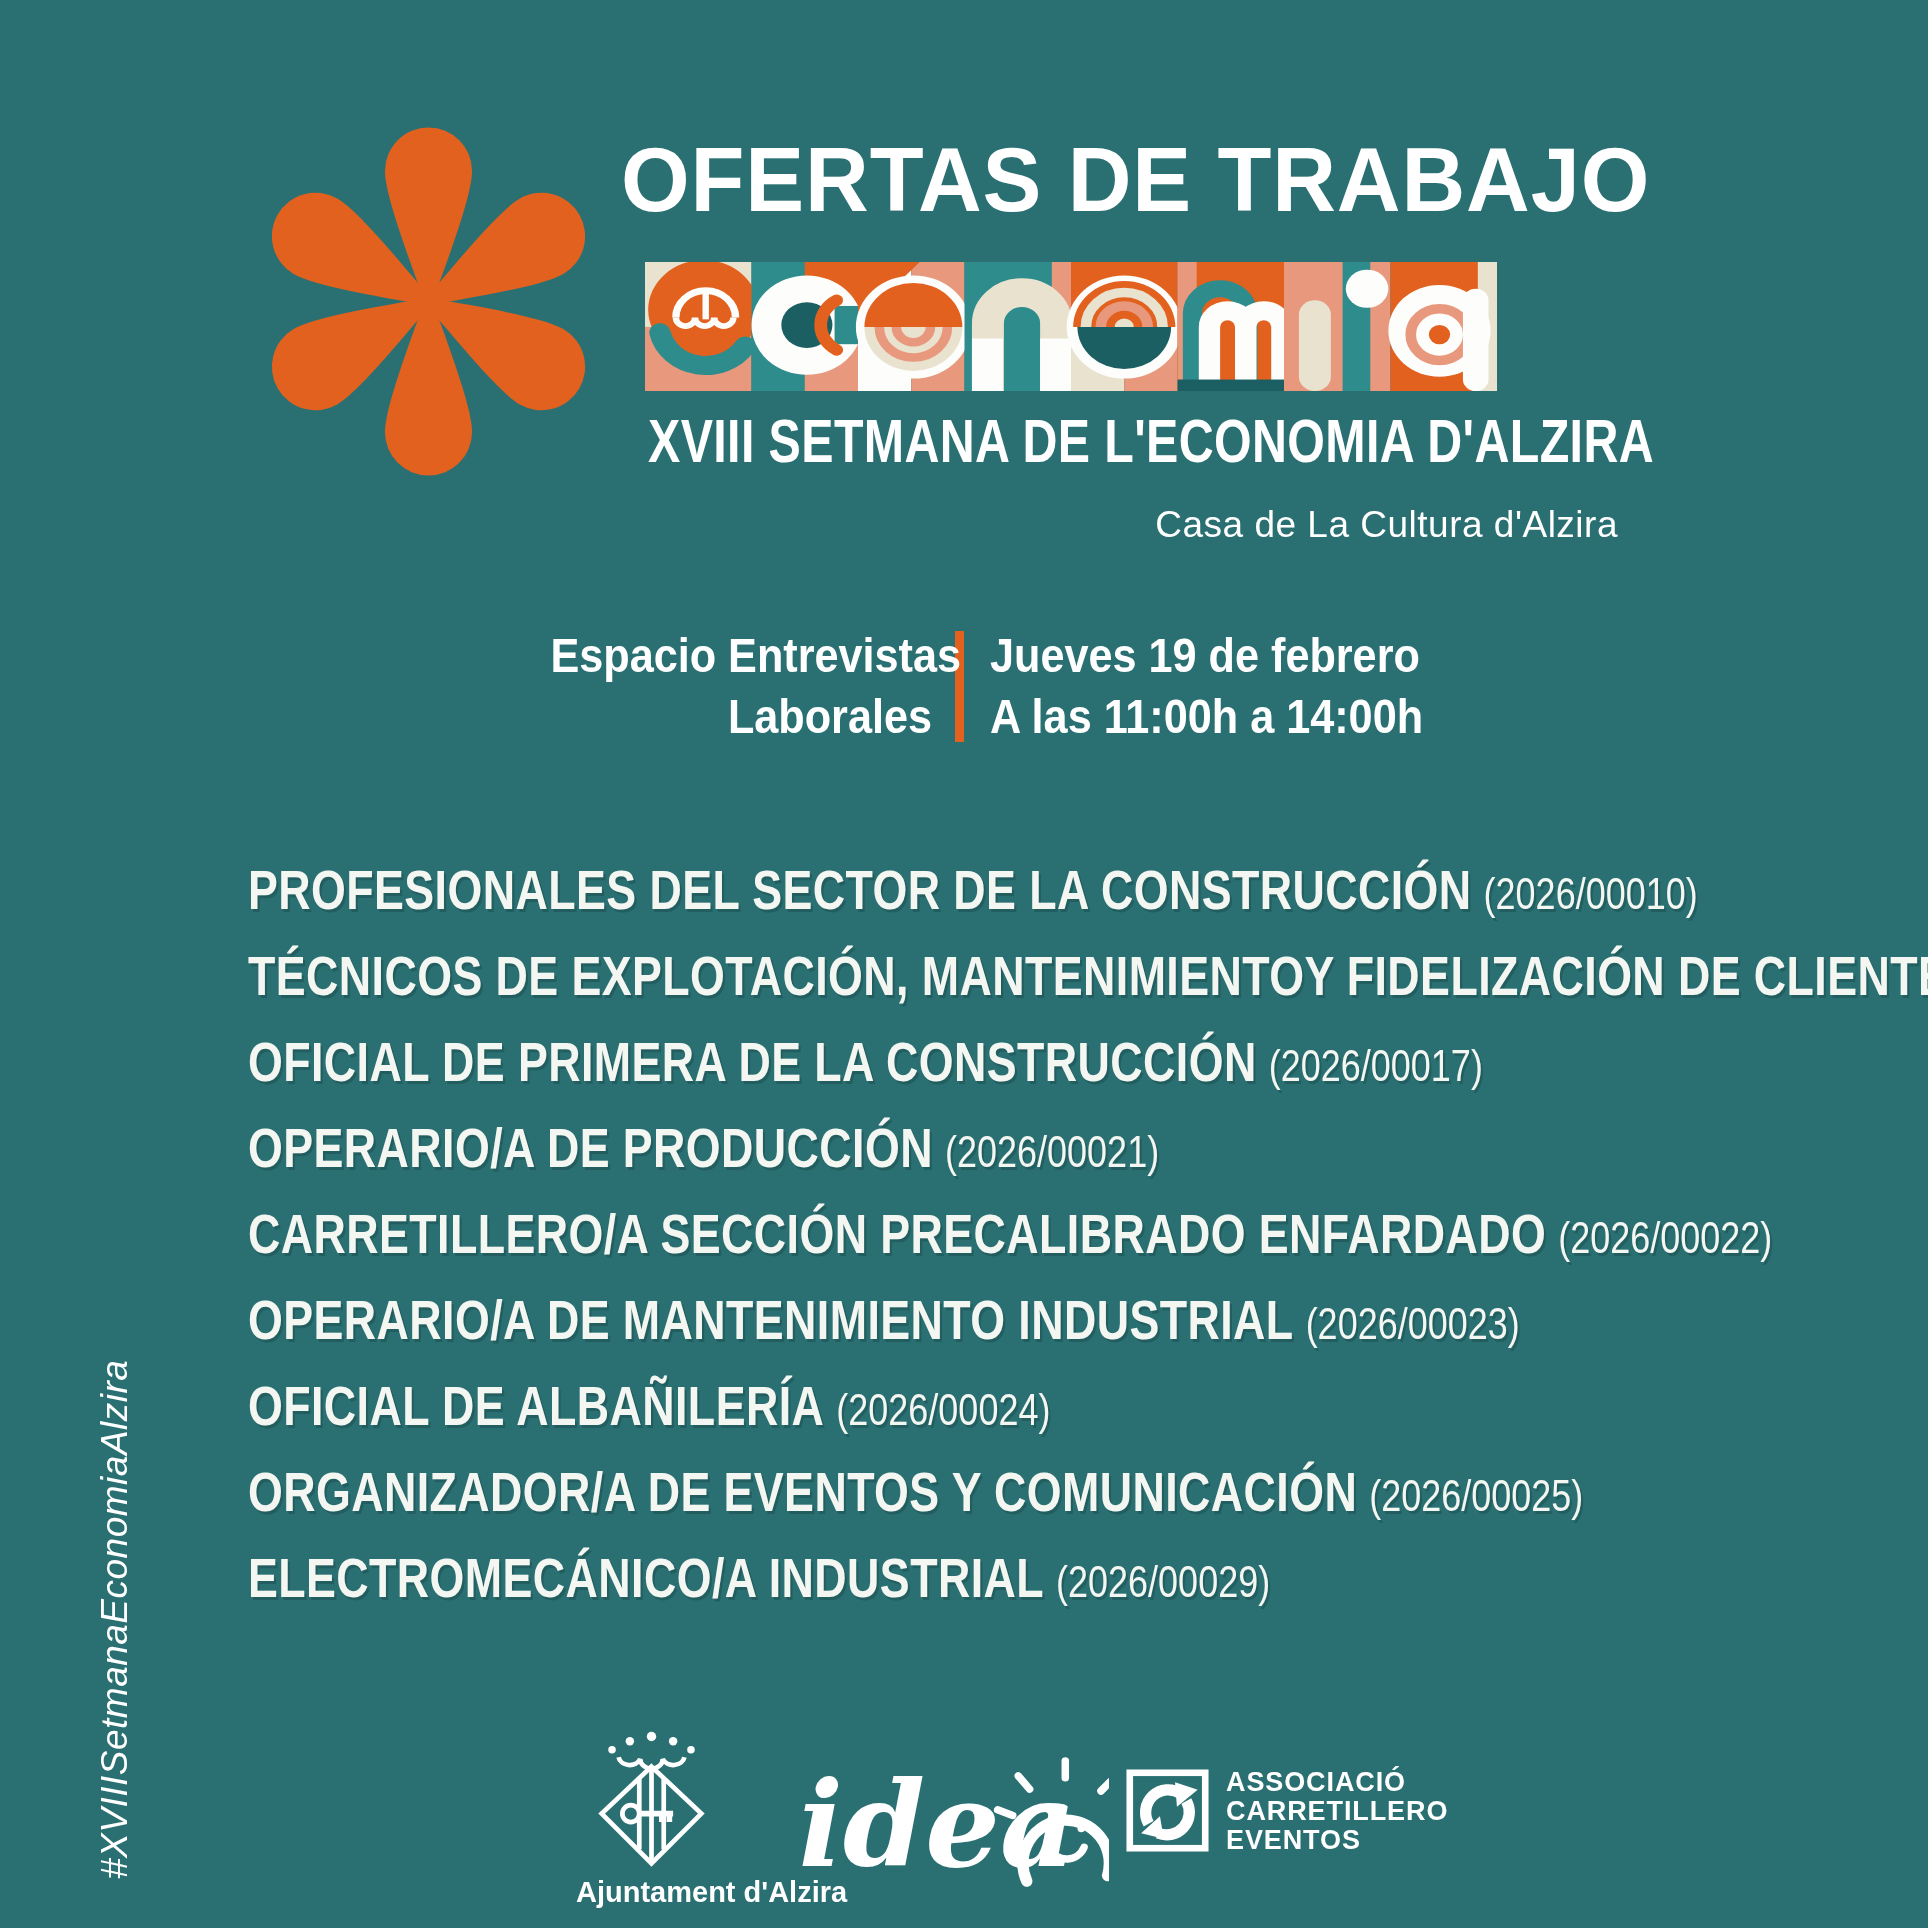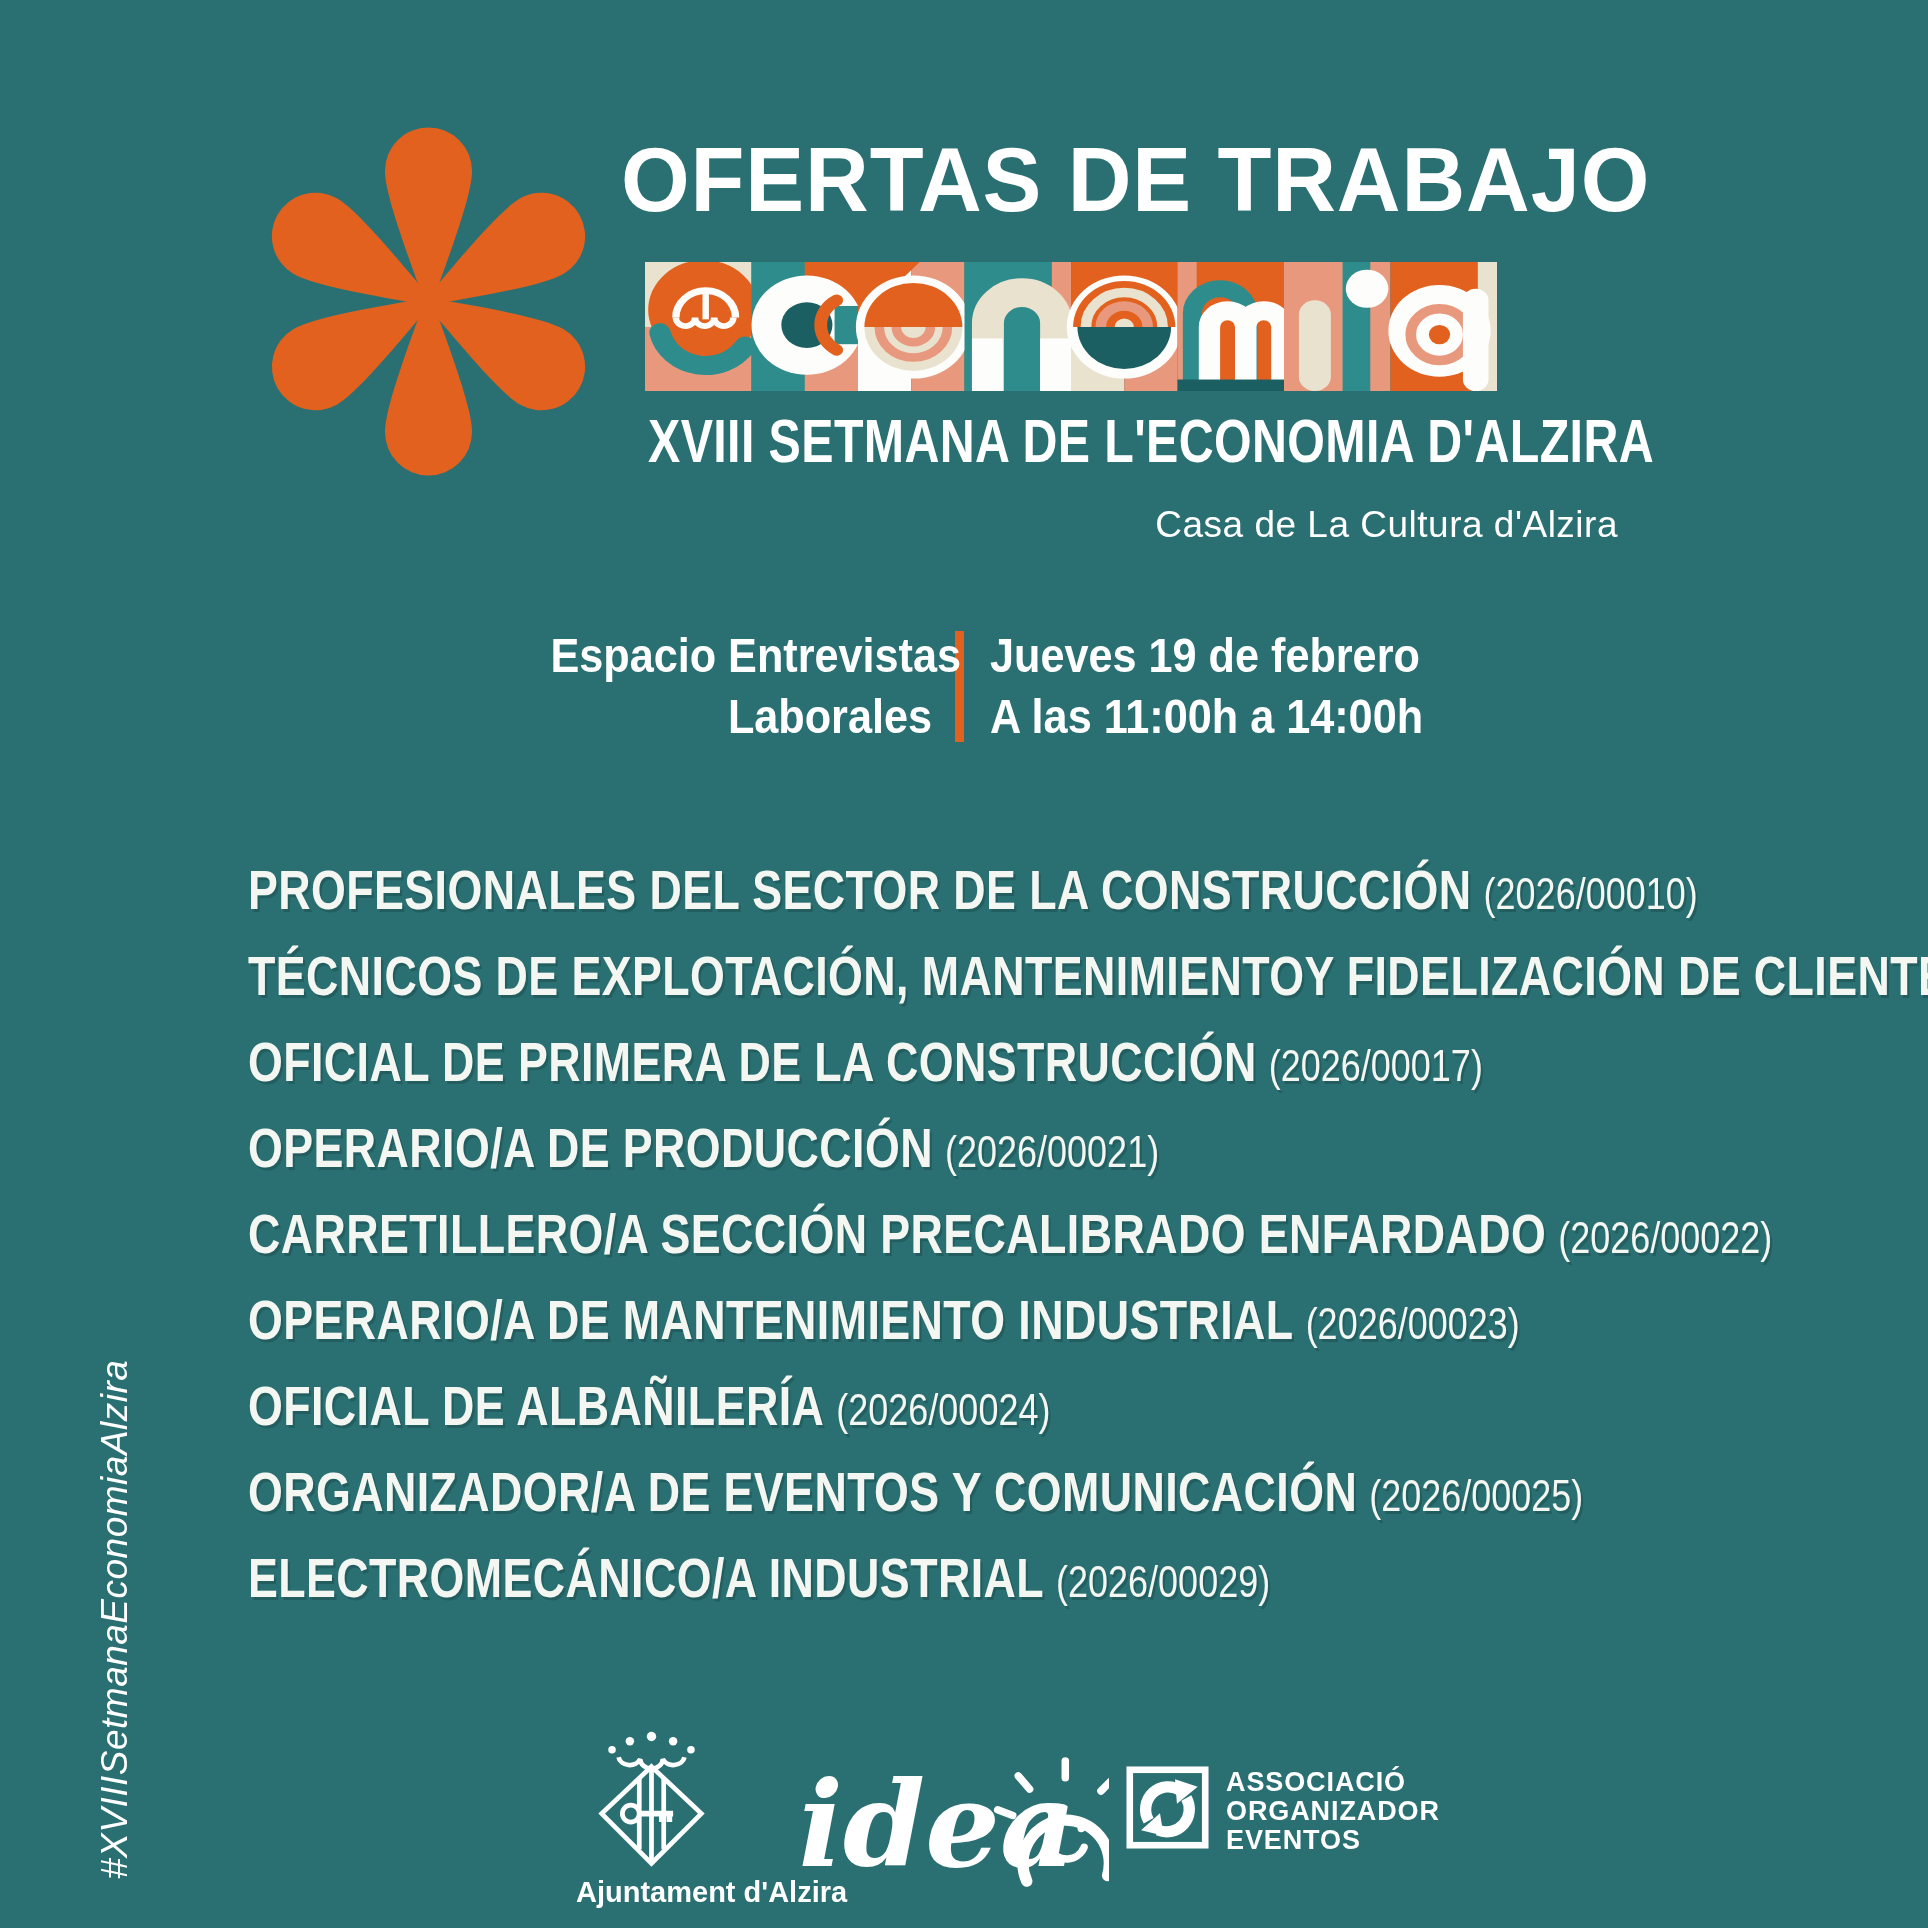--- a/index.html
+++ b/index.html
@@ -60,21 +60,21 @@
     letter-spacing:0.5px;
   }
 
   
   .footer-logo{position:absolute;}
   .ajuntament{left:576px;top:1729px;width:151px;text-align:center;}
   .ajuntament svg{width:141px;height:141px;display:block;margin:0 auto;}
   .ajuntament-label{font-size:29px;font-weight:600;margin-top:5.6px;white-space:nowrap;}
   .idea{left:798px;top:1744px;}
   .idea svg{width:311px;height:155px;display:block;}
-  .assoc{left:1126px;top:1766px;display:flex;align-items:flex-start;}
+  .assoc{left:1126px;top:1766px;display:flex;align-items:center;}
   .assoc svg{width:83px;height:83px;display:block;}
   .assoc-text{margin-left:17px;font-size:27px;font-weight:bold;line-height:29px;letter-spacing:0.9px;margin-top:1.9px;}
 </style>
 </head>
 <body>
 
 <div class="poster">
 
   <svg class="asterisk" viewBox="0 0 220 220">
     <g fill="#E2611E">
@@ -222,19 +222,19 @@
   <div class="footer-logo assoc">
     <svg viewBox="0 0 88 88">
       <rect x="4" y="4" width="80" height="80" fill="none" stroke="#FFFFFF" stroke-width="7"></rect>
       <path d="M24,58 a24,24 0 0 1 34,-32" fill="none" stroke="#FFFFFF" stroke-width="12"></path>
       <polygon points="52,14 76,22 54,40" fill="#FFFFFF"></polygon>
       <path d="M64,34 a24,24 0 0 1 -30,34" fill="none" stroke="#FFFFFF" stroke-width="12"></path>
       <polygon points="40,74 16,68 36,50" fill="#FFFFFF"></polygon>
     </svg>
     <div class="assoc-text">
       <div>ASSOCIACIÓ</div>
-      <div>ORGANIZADOR</div>
+      <div>CARRETILLERO</div>
       <div>EVENTOS</div>
     </div>
   </div>
 
 </div>
 
 
 </body></html>

